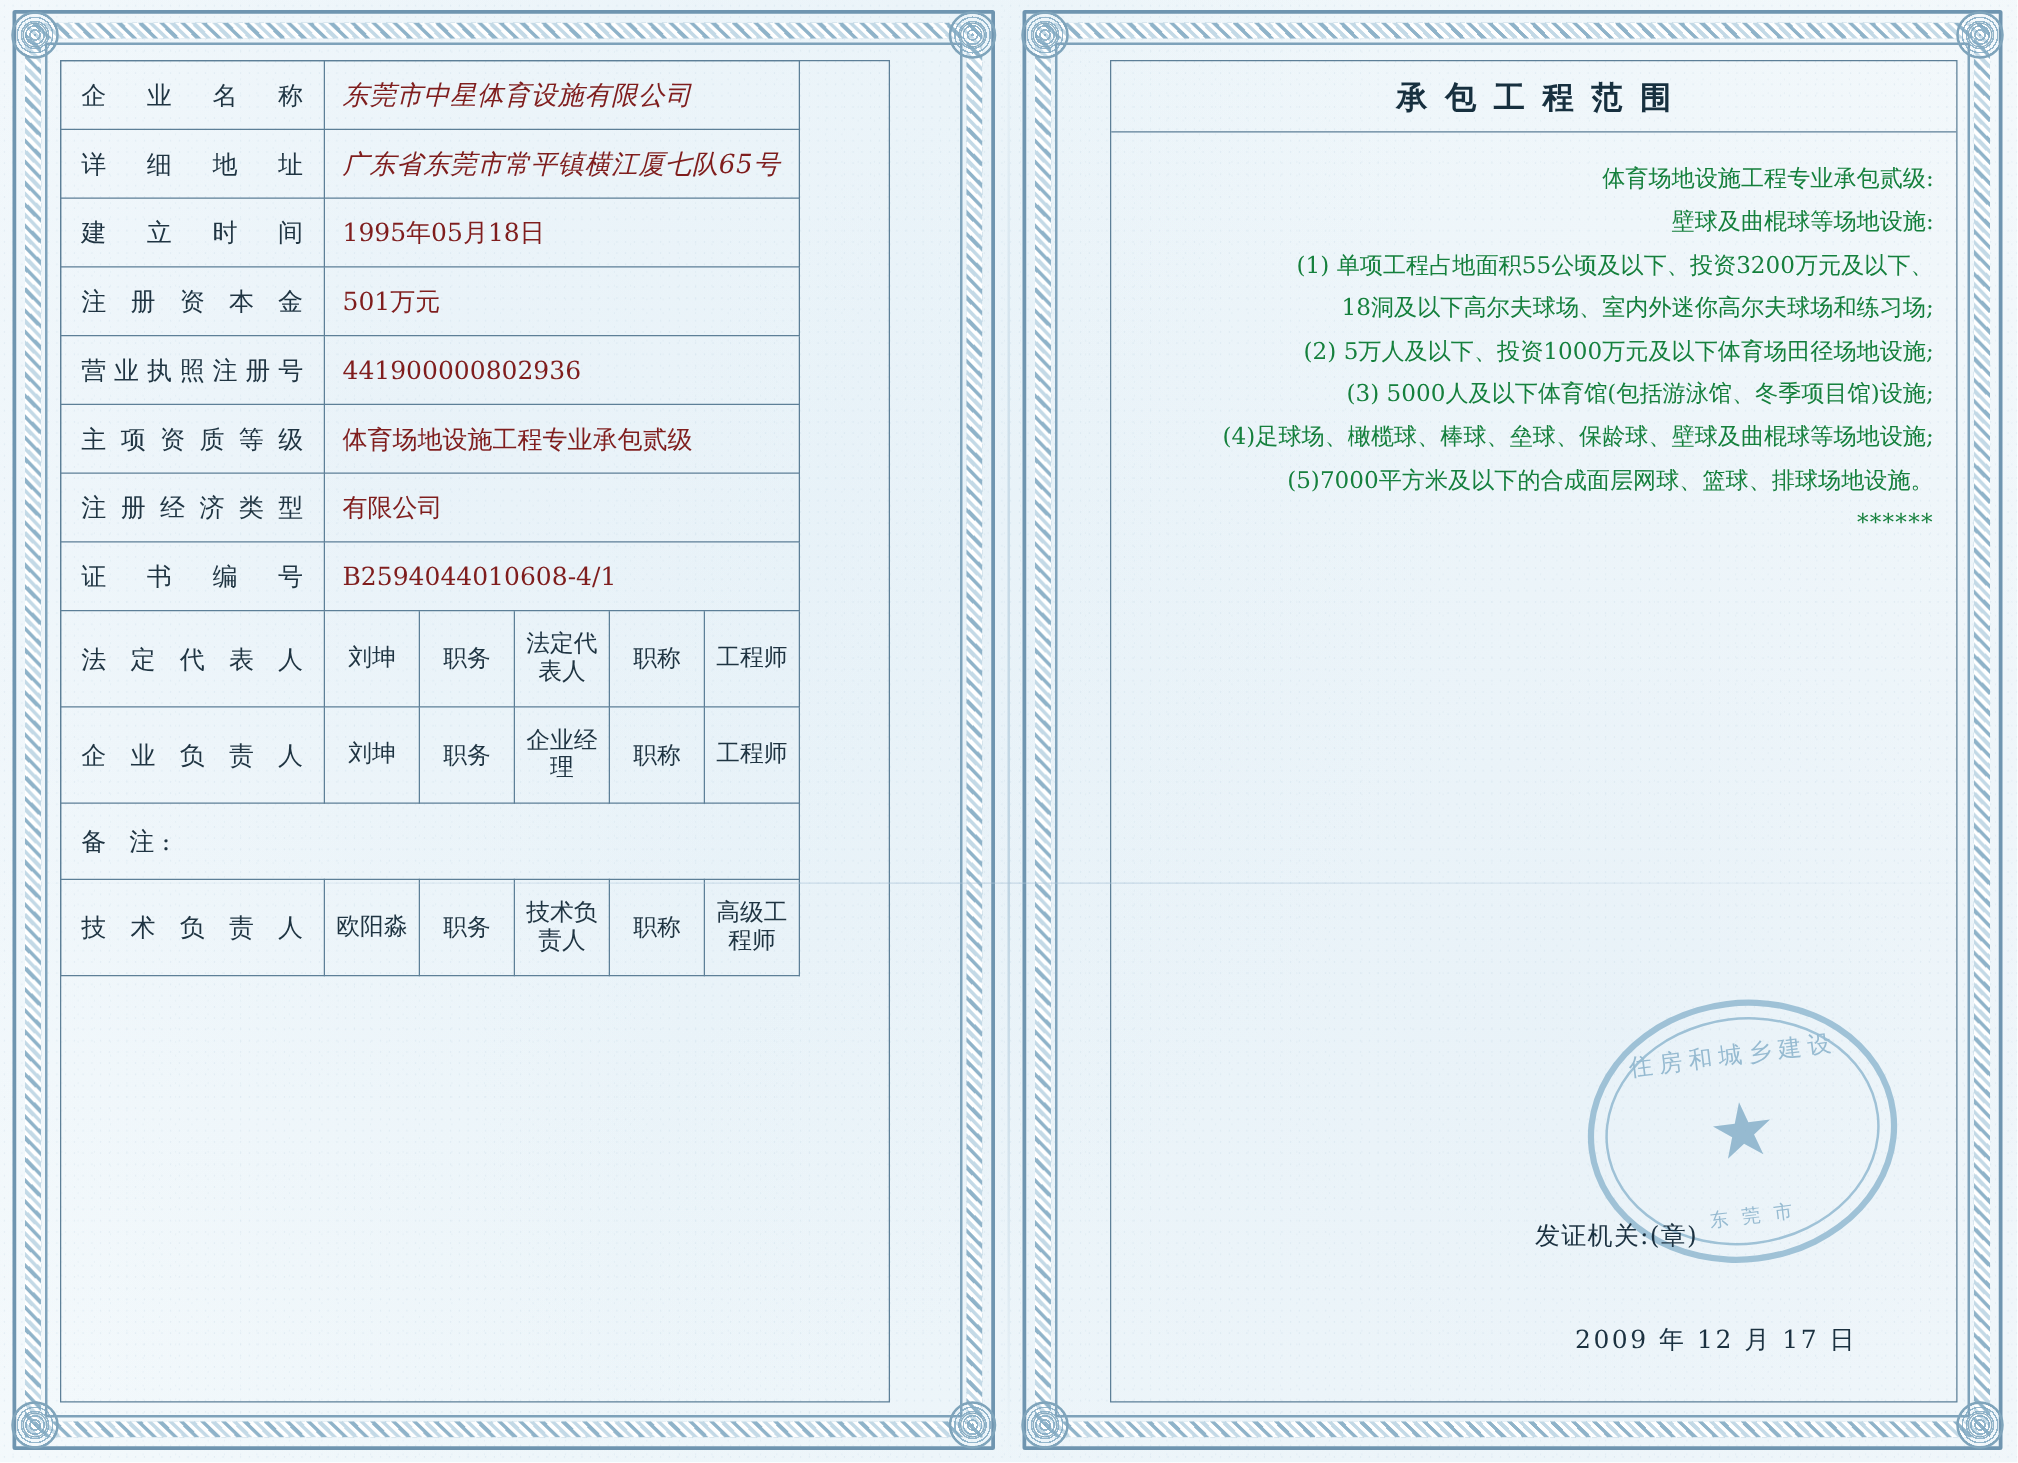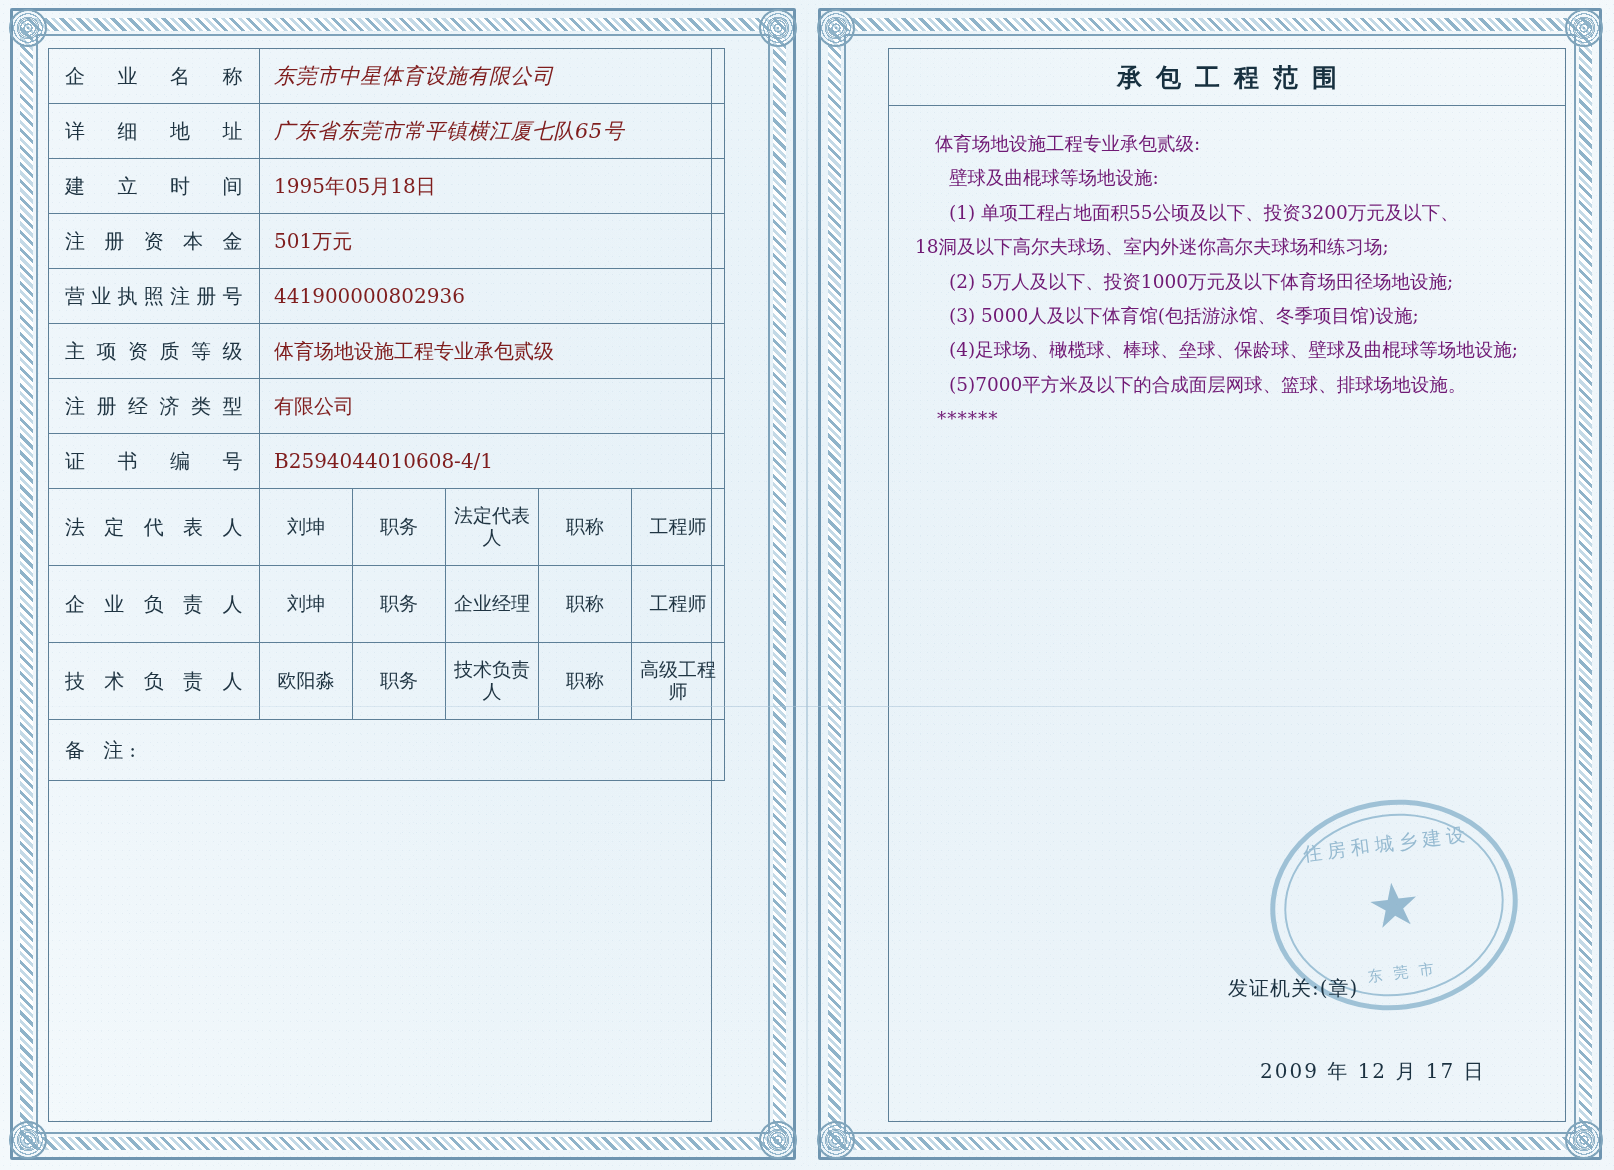--- a/index.html
+++ b/index.html
@@ -88,21 +88,21 @@
   .r-tl { top: 9px;  left: 9px; }
   .r-tr { top: 9px;  right: 11px; }
   .r-bl { bottom: 11px; left: 9px; }
   .r-br { bottom: 11px; right: 11px; }
 
   
   .info-table {
     position: absolute;
     top: 48px;
     left: 48px;
-    width: 677px;
+    width: 592px;
     border-collapse: collapse;
     table-layout: fixed;
   }
   .info-table td {
     border: 1px solid #5d7f97;
     height: 50px;
     padding: 2px 6px;
     font-size: 20px;
     vertical-align: middle;
     color: #1f3442;
@@ -184,21 +184,22 @@
     letter-spacing: 14px;
     font-weight: bold;
     color: #17303f;
     padding-left: 14px;
   }
   .scope-body {
     padding: 22px 18px 0 26px;
     font-family: "DejaVu Serif", "Liberation Serif", serif;
     font-size: 18.5px;
     line-height: 1.75;
-    color: #701a75;
+    color: #15803d;
+    text-align: right;
   }
   .scope-body p {
     margin: 0 0 2px 0;
   }
   .indent1 { text-indent: 20px; }
   .indent2 { text-indent: 34px; }
   .stars {
     letter-spacing: 1px;
     text-indent: 22px;
     margin-top: 4px;
@@ -346,32 +347,32 @@
       </tr>
       <tr>
         <td class="label">企 业 负 责 人</td>
         <td class="small-value">刘坤</td>
         <td class="small-label">职务</td>
         <td class="small-value">企业经理</td>
         <td class="small-label">职称</td>
         <td class="small-value">工程师</td>
       </tr>
       <tr>
+        <td class="remark" colspan="6">
+          <div class="remark-inner">备 注:</div>
+        </td>
+      </tr>
+
+      <tr>
         <td class="label">技 术 负 责 人</td>
         <td class="small-value">欧阳淼</td>
         <td class="small-label">职务</td>
         <td class="small-value">技术负责人</td>
         <td class="small-label">职称</td>
         <td class="small-value">高级工程师</td>
-      </tr>
-
-      <tr>
-        <td class="remark" colspan="6">
-          <div class="remark-inner">备 注:</div>
-        </td>
       </tr>
     </tbody>
   </table>
 </div>
 
 <div class="page page-right">
   <div class="frame frame-outer"></div>
   <div class="frame frame-band"></div>
   <div class="frame frame-inner"></div>
   <div class="rosette r-tl"></div>

